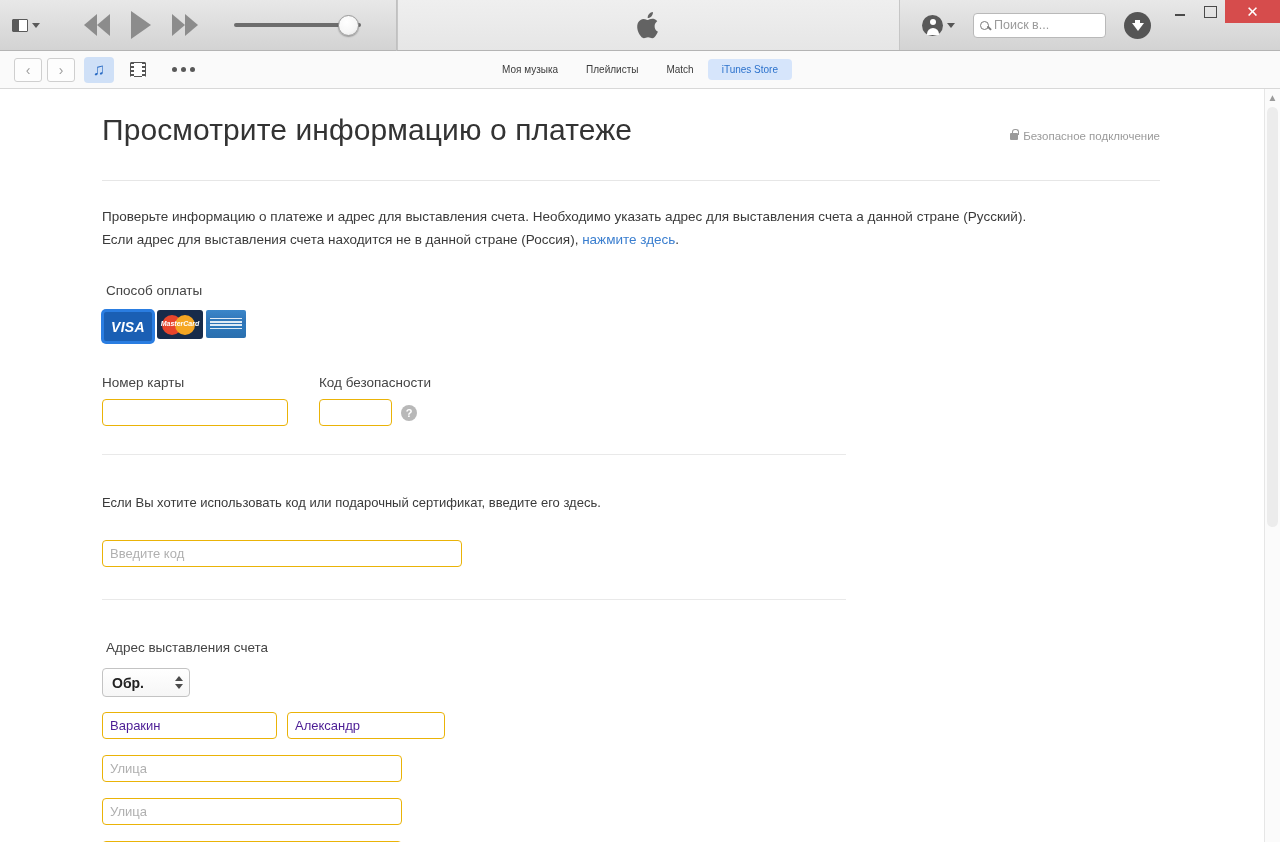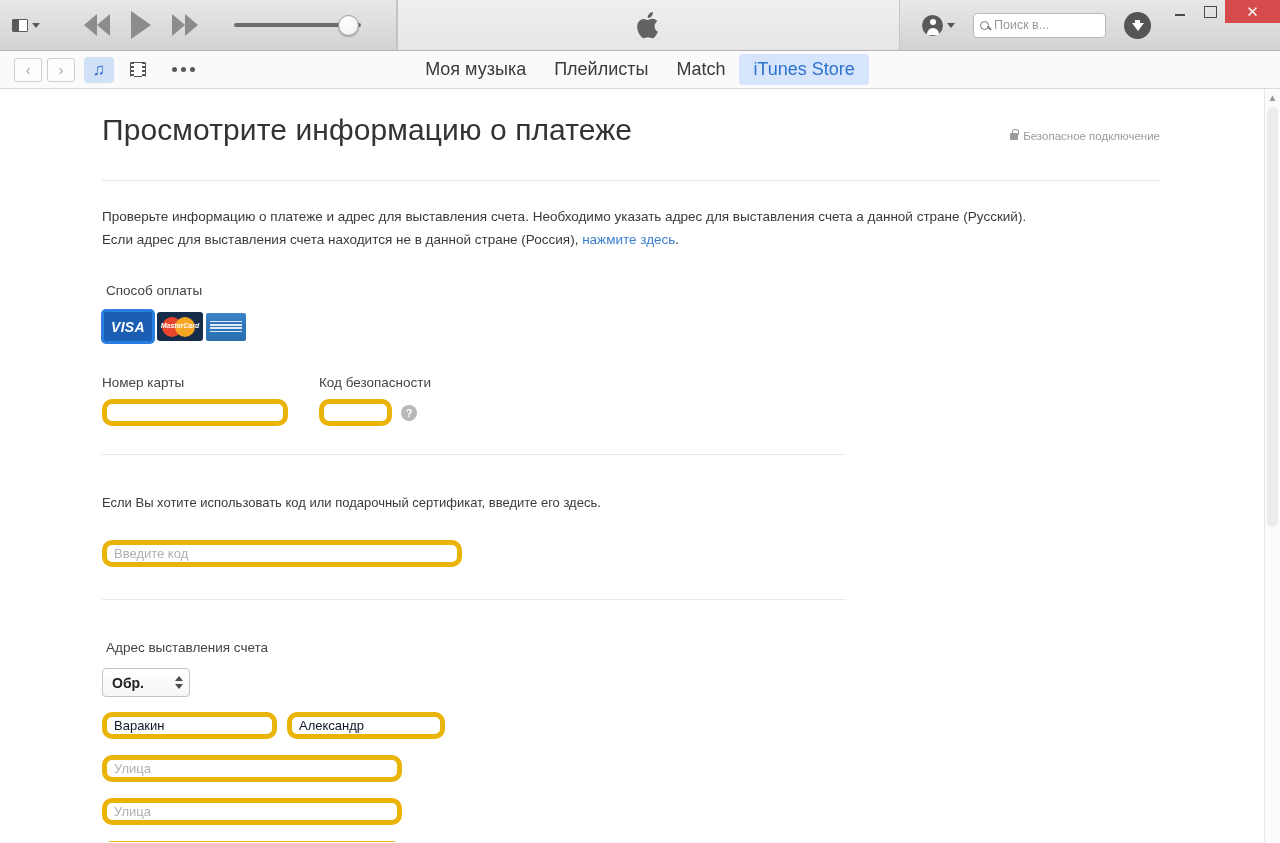--- a/index.html
+++ b/index.html
@@ -286,21 +286,21 @@
     background: #585858; display: block;
   }
   .nav-tabs {
     position: absolute;
     left: 0; right: 0;
     display: flex; align-items: center; justify-content: center;
     gap: 0px;
     pointer-events: none;
   }
   .nav-tab {
-    font-size: 18px;
+    font-size: 10px;
     color: #3b3b3b;
     padding: 5px 14px;
     border-radius: 4px;
     pointer-events: auto;
     cursor: default;
     white-space: nowrap;
   }
   .nav-tab.active {
     background: #d6e5fb;
     color: #2c72cc;
@@ -398,21 +398,21 @@
   a.link { color: #3a7ecf; text-decoration: none; }
 
   .section-label {
     font-size: 13.5px;
     color: #444;
     margin: 4px;
   }
   .block-pay { margin-top: 32px; }
 
   .cards {
-    display: flex; align-items: center; gap: 3px;
+    display: flex; gap: 3px;
     margin-top: 12px;
   }
   .card-visa {
     width: 52px; height: 33px;
     border-radius: 4px;
     background: #1a5fb4;
     border: 2px solid #2a7de1;
     display: flex; align-items: center; justify-content: center;
     position: relative;
     box-shadow: 0 0 0 1px #2a7de1;
@@ -476,25 +476,25 @@
   }
   .fld-label {
     font-size: 13.5px;
     color: #444;
     margin-bottom: 9px;
     display: block;
     white-space: nowrap;
   }
   .txtinput {
     height: 27px;
-    border: 5px solid #eab308;
-    border-radius: 10px;
+    border: 1px solid #eab308;
+    border-radius: 4px;
     background: #fff;
     font-size: 13px;
-    color: #0f172a;
+    color: #4c1d95;
     padding: 0 7px;
     font-family: "Liberation Sans", sans-serif;
     outline: none;
   }
   .txtinput::placeholder { color: #b0b0b0; }
 
   .col-cardnum { width: 199px; }
   .col-cardnum .txtinput { width: 186px; }
 
   .col-exp { margin-left: 13px; }

